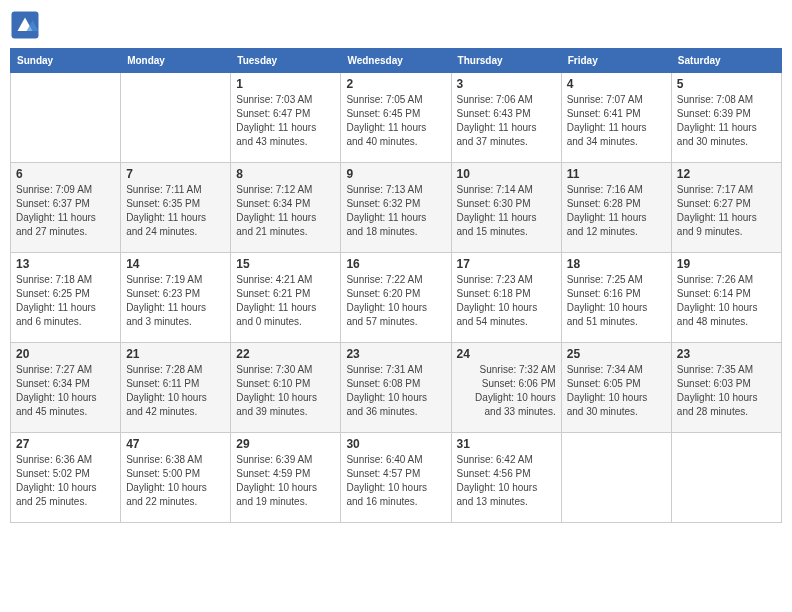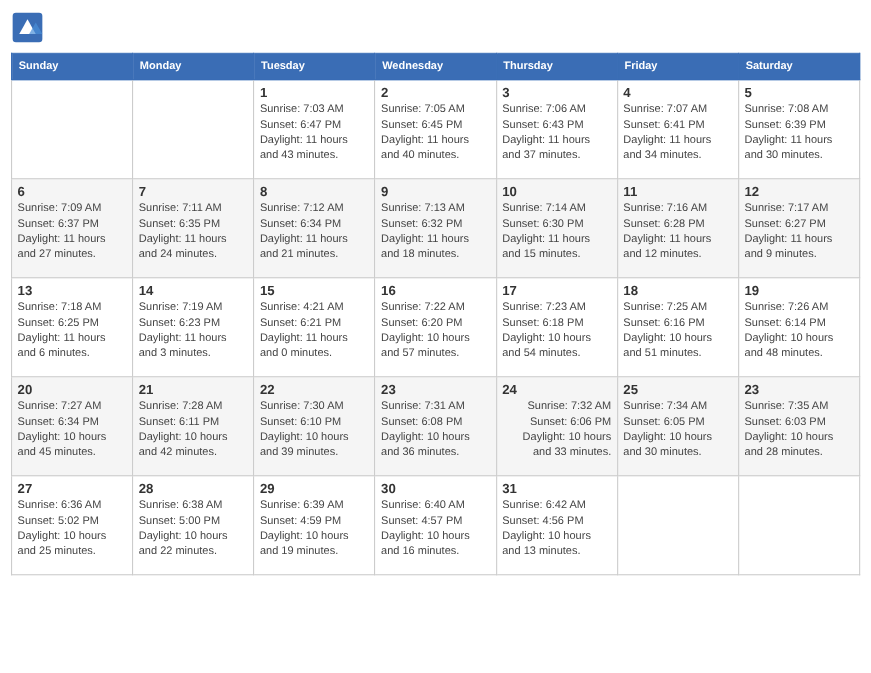--- a/index.html
+++ b/index.html
@@ -293,21 +293,21 @@
         </td>
       </tr>
       <tr>
         <td>
           <span class="day-num">27</span>
           <div class="cell-content" style="white-space: pre-line;">Sunrise: 6:36 AM
 Sunset: 5:02 PM
 Daylight: 10 hours and 25 minutes.</div>
         </td>
         <td>
-          <span class="day-num">28</span>
+          <span class="day-num">47</span>
           <div class="cell-content" style="white-space: pre-line;">Sunrise: 6:38 AM
 Sunset: 5:00 PM
 Daylight: 10 hours and 22 minutes.</div>
         </td>
         <td>
           <span class="day-num">29</span>
           <div class="cell-content" style="white-space: pre-line;">Sunrise: 6:39 AM
 Sunset: 4:59 PM
 Daylight: 10 hours and 19 minutes.</div>
         </td>

